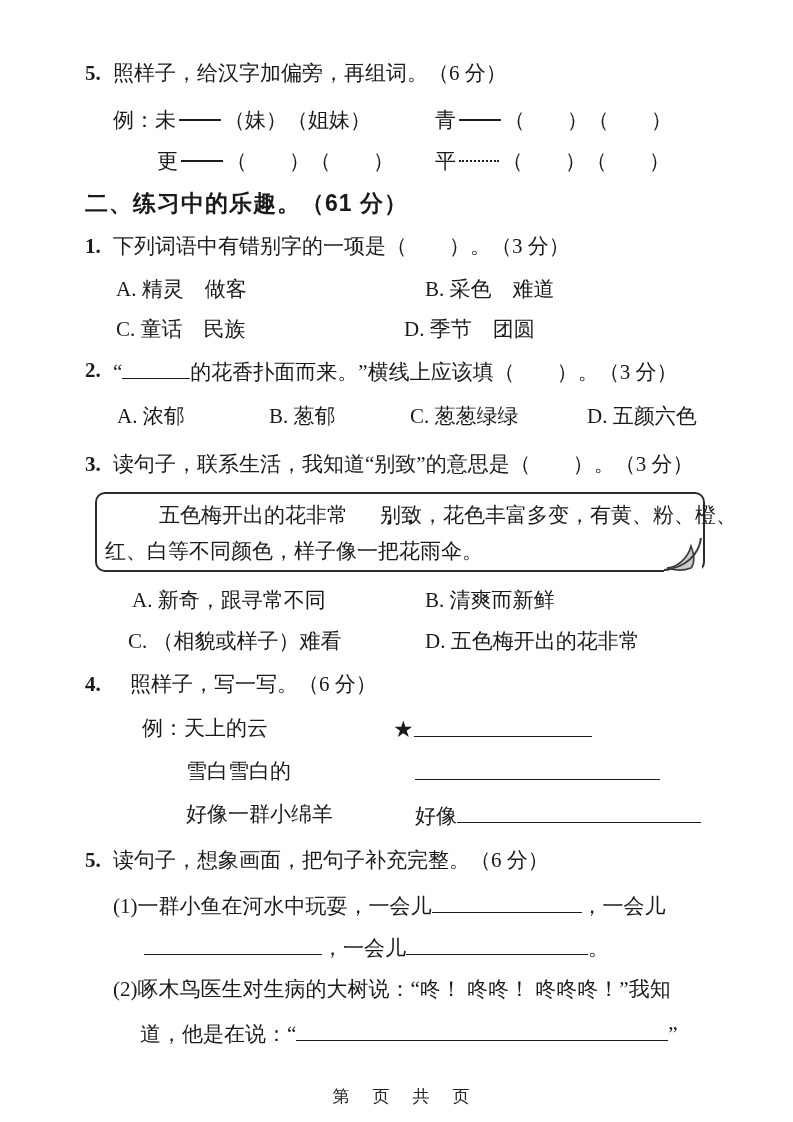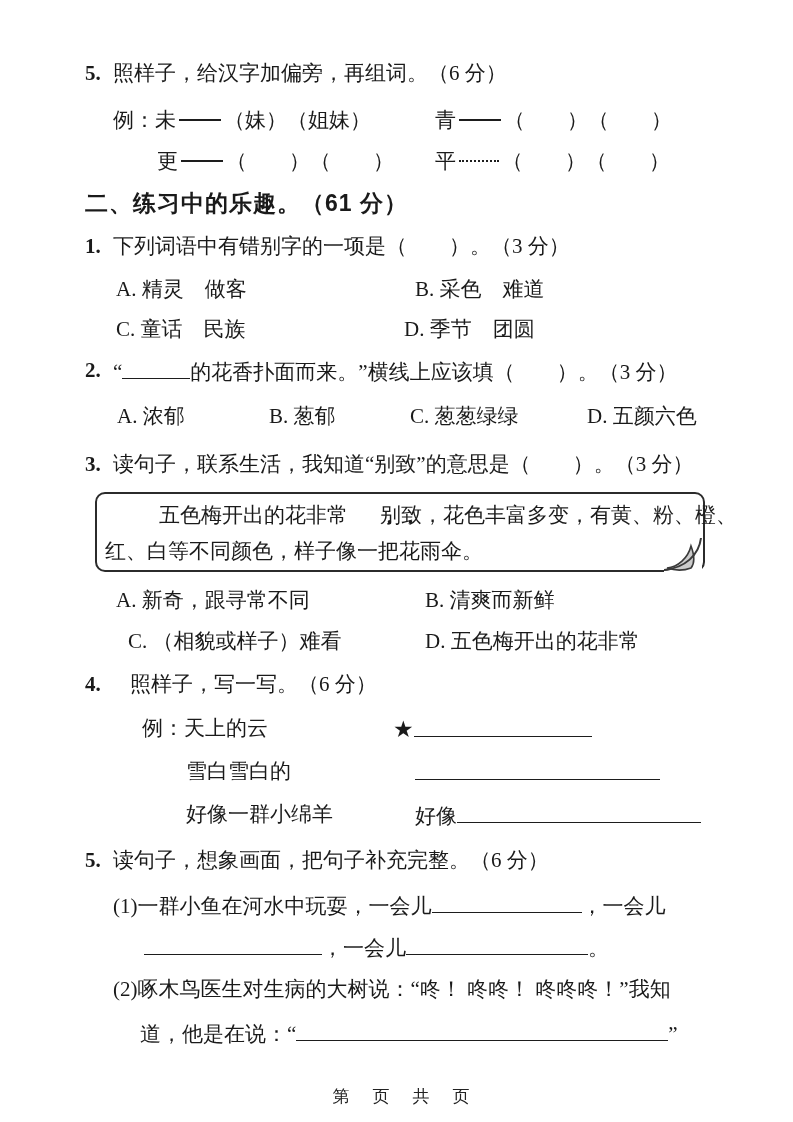--- a/index.html
+++ b/index.html
@@ -63,21 +63,21 @@
   <div class="row" style="top:189px">
     <span class="abs sec-title" style="left:85px">二、练习中的乐趣。（61 分）</span>
   </div>
 
   <div class="row" style="top:233px">
     <span class="abs qnum" style="left:85px">1.</span>
     <span class="abs" style="left:113px">下列词语中有错别字的一项是（　　）。（3 分）</span>
   </div>
   <div class="row" style="top:276px">
     <span class="abs" style="left:116px">A. 精灵　做客</span>
-    <span class="abs" style="left:415px">B. 采色　难道</span>
+    <span class="abs" style="left:425px">B. 采色　难道</span>
   </div>
   <div class="row" style="top:316px">
     <span class="abs" style="left:116px">C. 童话　民族</span>
     <span class="abs" style="left:404px">D. 季节　团圆</span>
   </div>
 
   <div class="row" style="top:357px">
     <span class="abs qnum" style="left:85px">2.</span>
     <span class="abs" style="left:113px"><span>“</span><span class="blank" style="width:68px"></span><span>的花香扑面而来。”横线上应该填（　　）。（3 分）</span></span>
   </div>
@@ -97,21 +97,21 @@
     <div class="note-l1"><span>五色梅开出的花非常</span><span class="emph"><span>别致</span><i class="emph-dots">••</i></span><span>，花色丰富多变，有黄、粉、橙、</span></div>
     <div class="note-l2">红、白等不同颜色，样子像一把花雨伞。</div>
     <svg class="curl" viewBox="0 0 38 34">
       <path d="M38 0 C36 18 20 31 0 33 L0 34 L38 34 Z" fill="#ffffff"></path>
       <path d="M3 30 C14 29 24 20 27 8 C30 16 31 25 27 30 C19 33 9 32 3 30 Z" fill="#cccccc" stroke="#3a3a3a" stroke-width="1.6"></path>
       <path d="M0 32 C21 30 35 17 37 0" fill="none" stroke="#3a3a3a" stroke-width="2"></path>
     </svg>
   </div>
 
   <div class="row" style="top:587px">
-    <span class="abs" style="left:116px">A. 新奇，跟寻常不同</span>
+    <span class="abs" style="left:132px">A. 新奇，跟寻常不同</span>
     <span class="abs" style="left:425px">B. 清爽而新鲜</span>
   </div>
   <div class="row" style="top:628px">
     <span class="abs" style="left:128px">C. （相貌或样子）难看</span>
     <span class="abs" style="left:425px">D. 五色梅开出的花非常</span>
   </div>
 
   <div class="row" style="top:671px">
     <span class="abs qnum" style="left:85px">4.</span>
     <span class="abs" style="left:130px">照样子，写一写。（6 分）</span>

